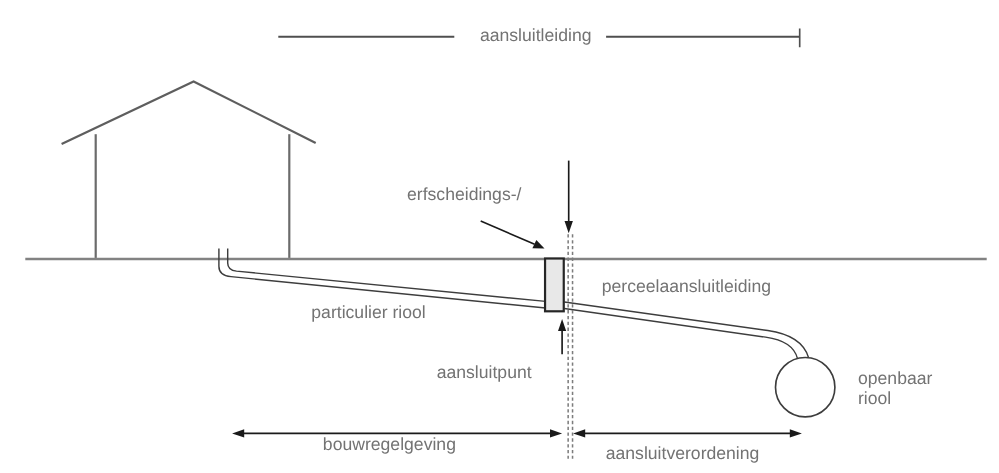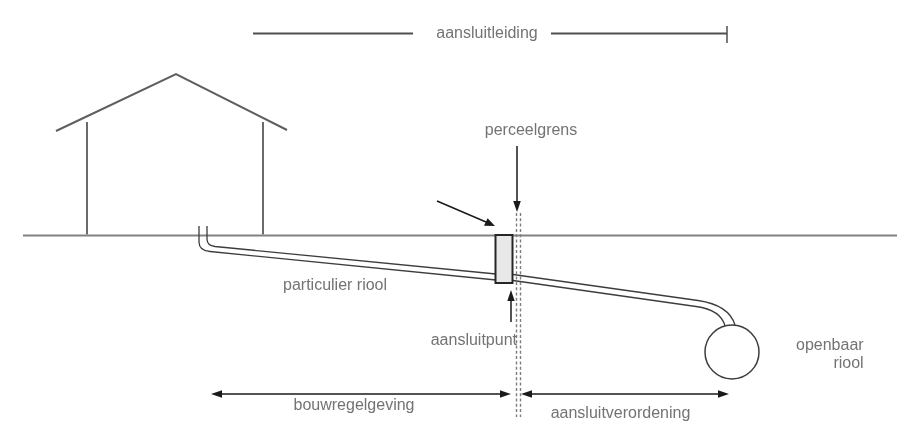--- a/index.html
+++ b/index.html
@@ -9,21 +9,21 @@
     background:#ffffff;
     font-family:"Liberation Sans",sans-serif;
     font-size:16px;
     line-height:17px;
     color:#737373;
     overflow:hidden;
   }
   .canvas svg{position:absolute;left:0;top:0;}
   .lbl{position:absolute;white-space:nowrap;}
   .lbl.center{text-align:center;}
-  .lbl.right{text-align:right;}
+  .lbl.right{}
   .two-line{line-height:17px;}
   .openbaar{line-height:18px;}
 </style>
 </head>
 <body>
 
 <div class="canvas">
 
   <svg width="908" height="430" viewBox="0 0 908 430">
 
@@ -83,31 +83,32 @@
 
     <g>
       <line x1="526" y1="394" x2="724" y2="394" stroke="#1a1a1a" stroke-width="1.5"></line>
       <polygon points="521,394 532,390.3 532,397.7" fill="#1a1a1a"></polygon>
       <polygon points="729,394 718,390.3 718,397.7" fill="#1a1a1a"></polygon>
     </g>
   </svg>
 
   <div class="lbl center" style="left:407px;top:24px;width:160px;">aansluitleiding</div>
 
-  <div class="lbl center" style="left:451px;top:121px;width:160px;">perceelgrens</div>
 
   <div class="lbl two-line" style="left:370px;top:169px;">
+    <div>erfscheidings-/</div>
   </div>
 
   <div class="lbl" style="left:283px;top:276px;">particulier riool</div>
 
+  <div class="lbl" style="left:547px;top:252px;">perceelaansluitleiding</div>
 
   <div class="lbl right" style="left:397px;top:331px;width:120px;">aansluitpunt</div>
 
-  <div class="lbl openbaar" style="left:796px;top:336px;text-align:right;">
+  <div class="lbl openbaar" style="left:780px;top:336px;">
     <div>openbaar</div>
     <div>riool</div>
   </div>
 
   <div class="lbl center" style="left:274px;top:396px;width:160px;">bouwregelgeving</div>
 
   <div class="lbl center" style="left:540px;top:404px;width:161px;">aansluitverordening</div>
 
 </div>
 

